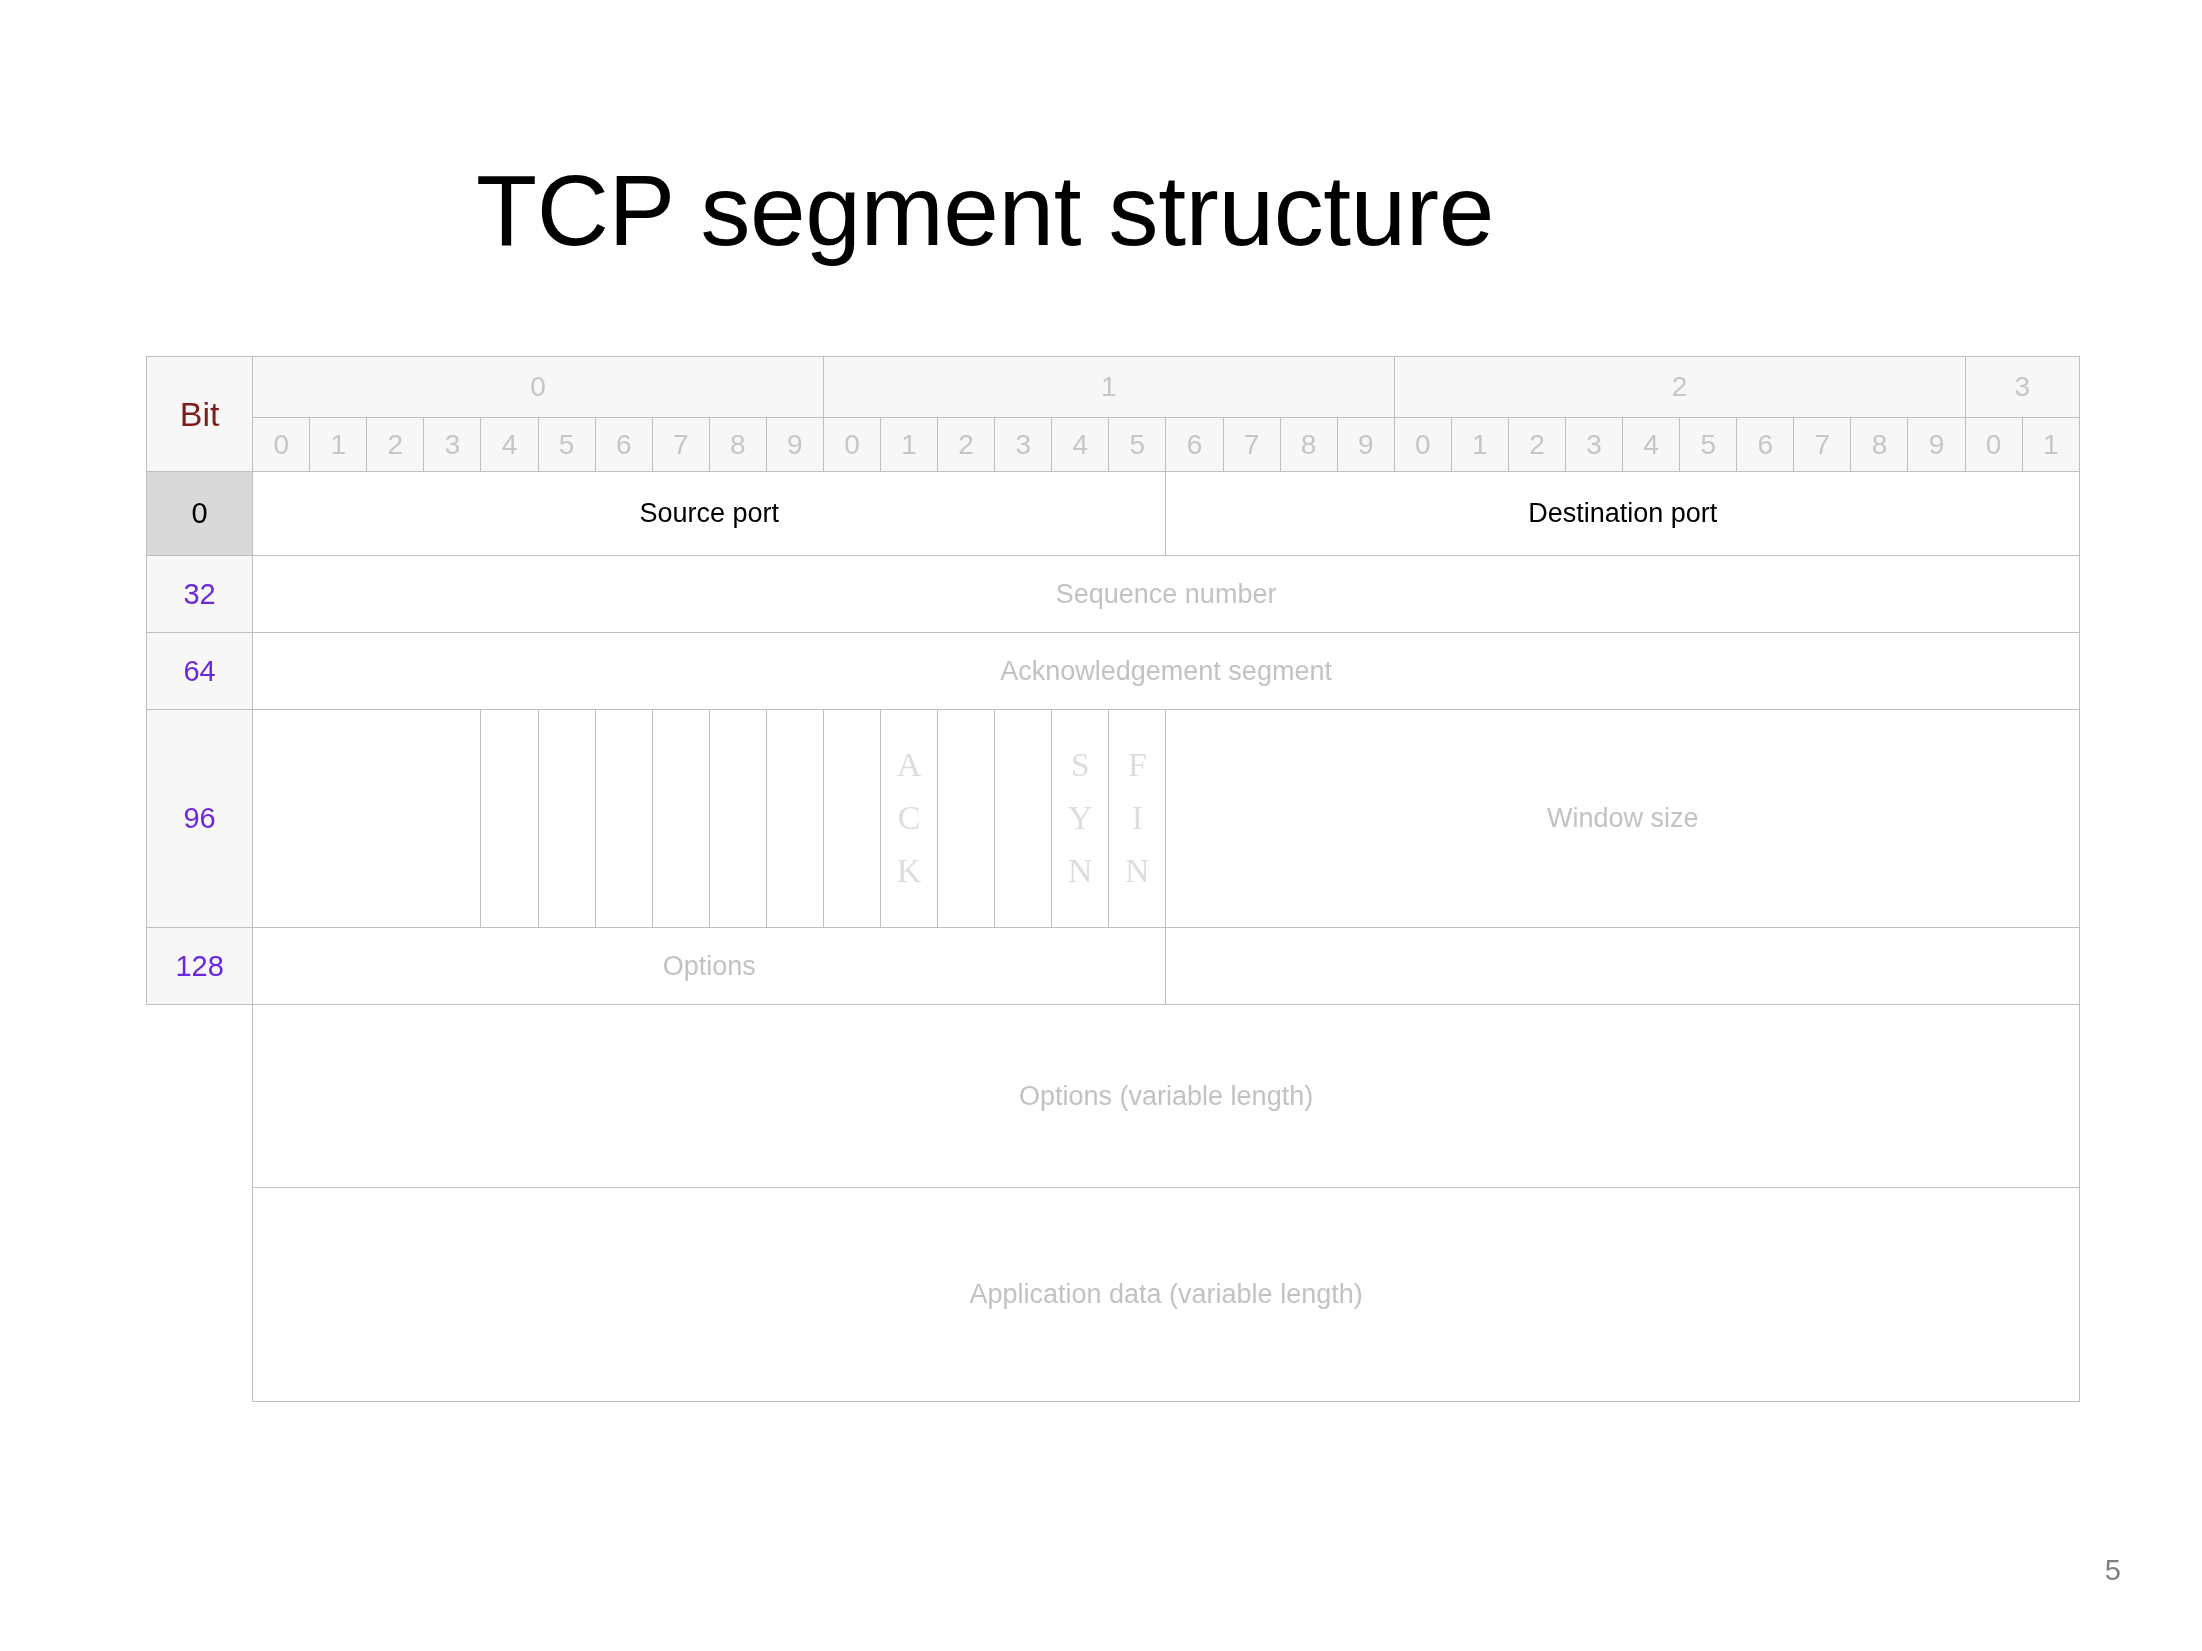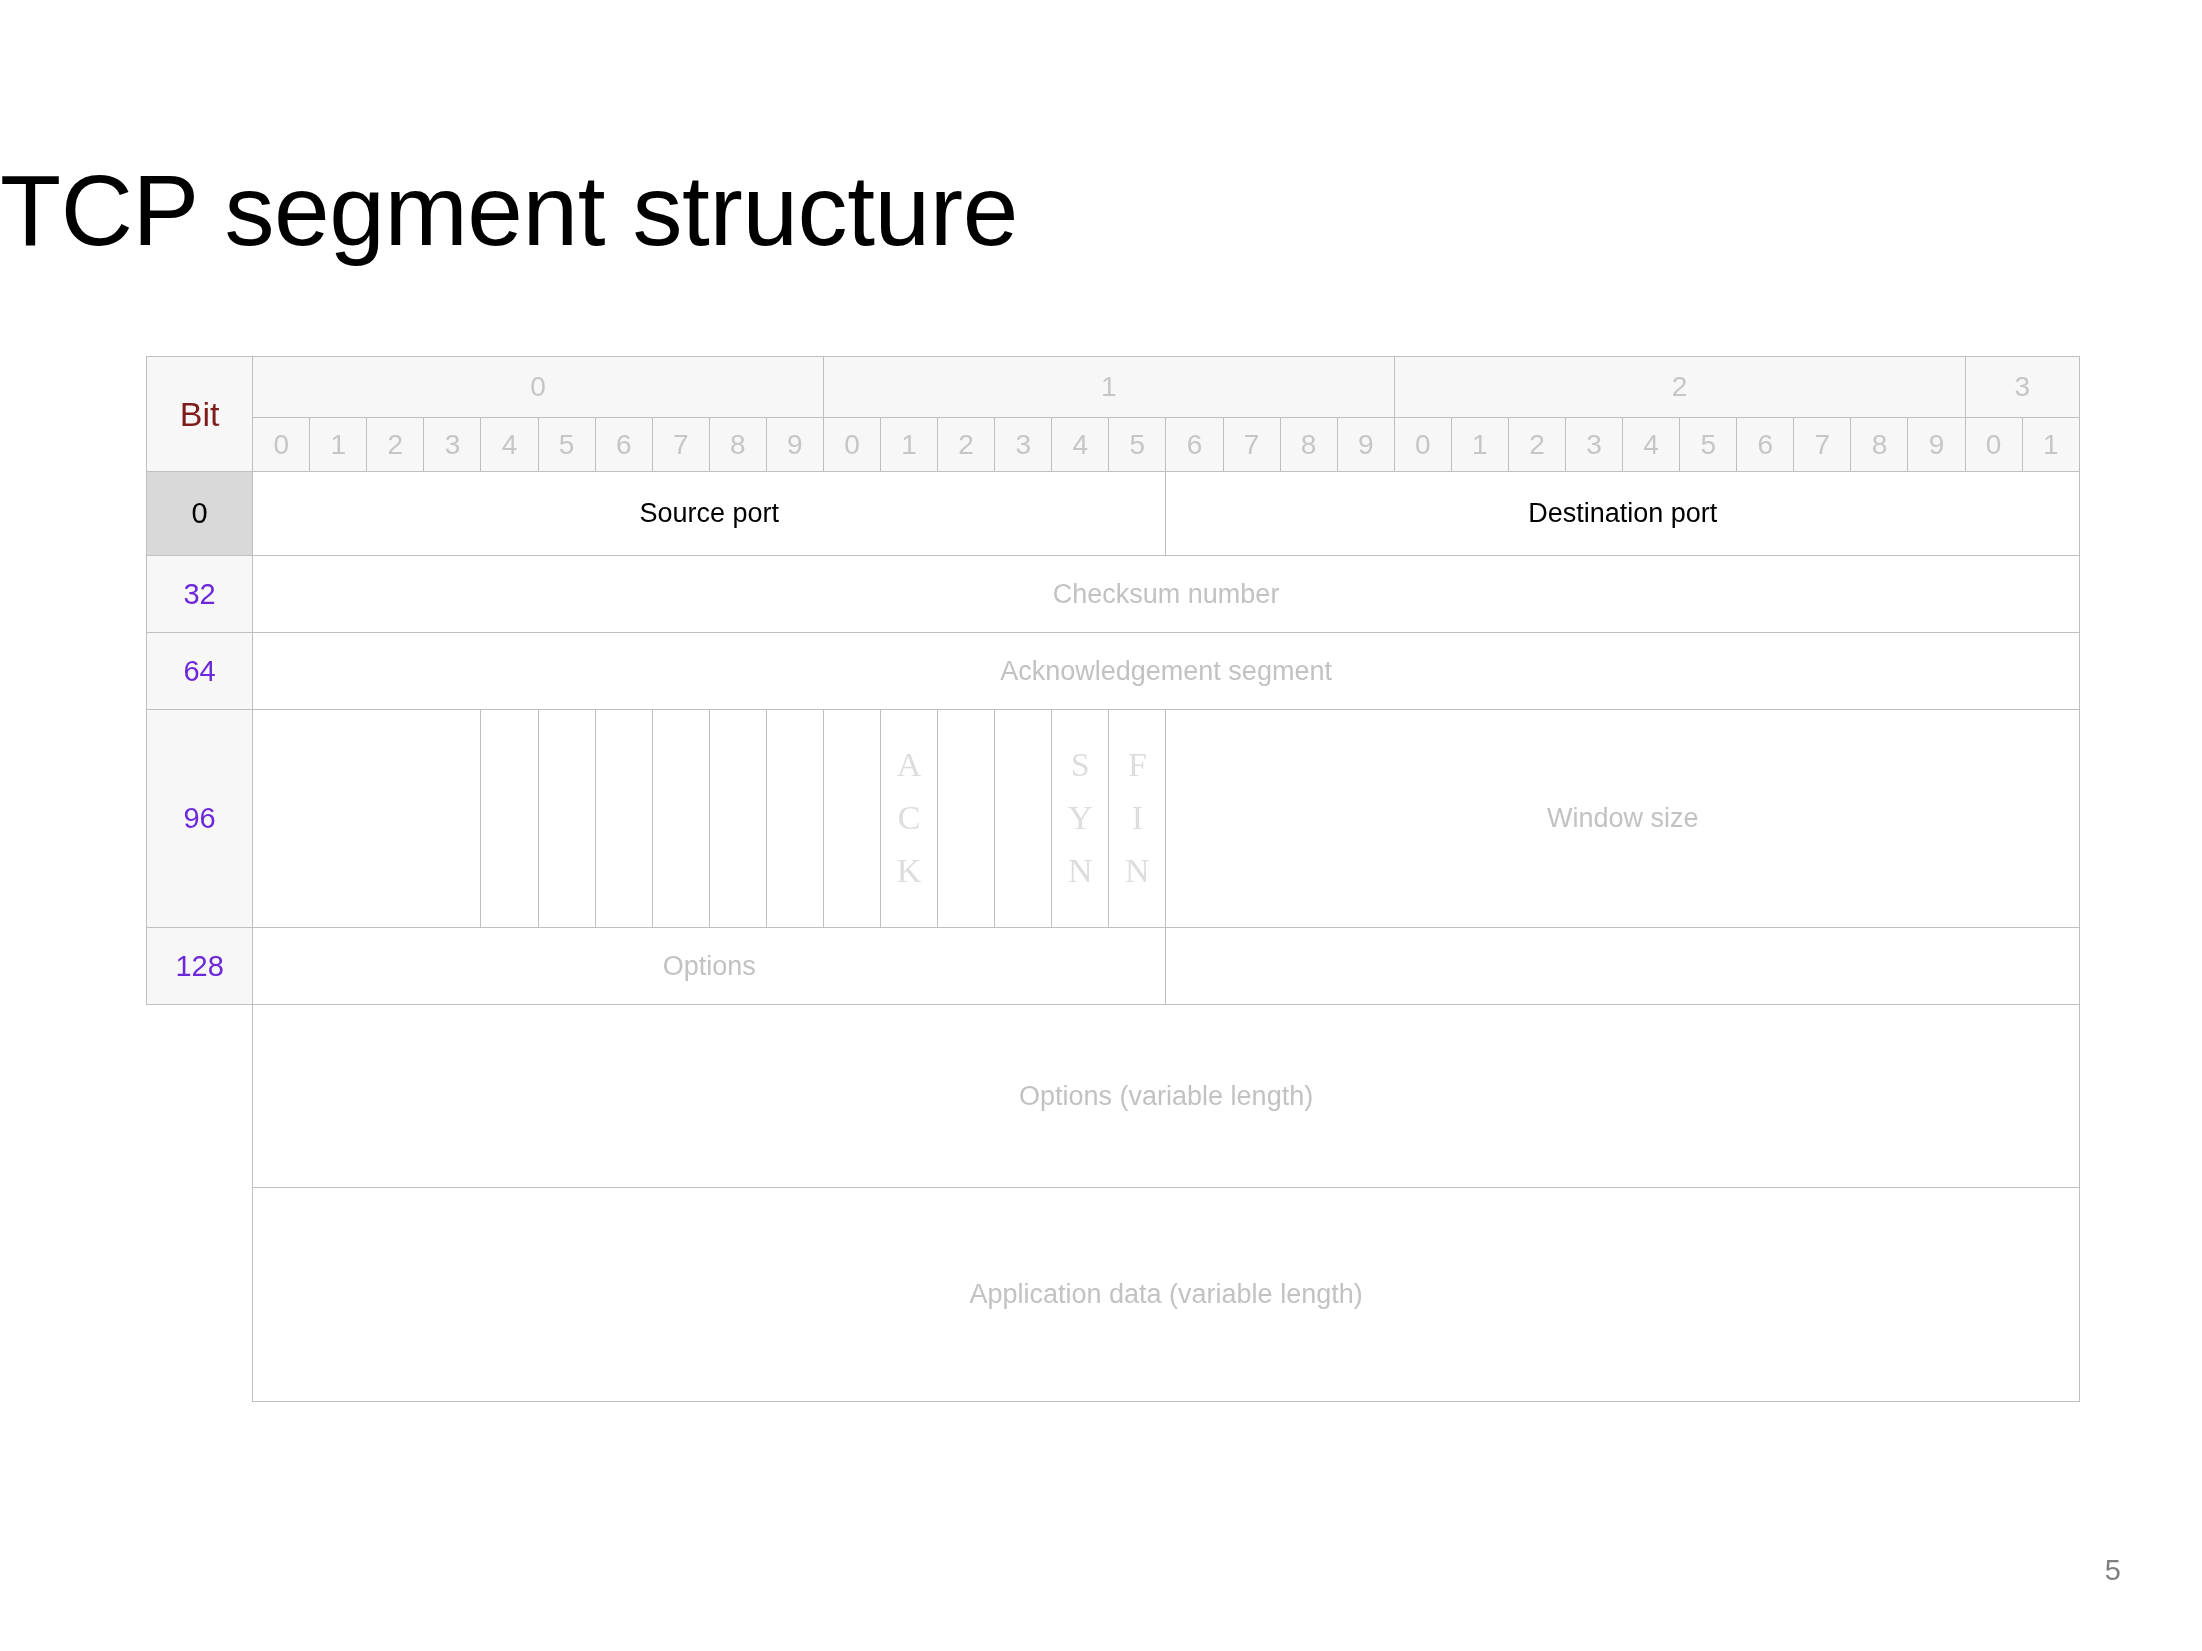--- a/index.html
+++ b/index.html
@@ -14,20 +14,21 @@
     position: relative;
     overflow: hidden;
   }
 
   
   #slide-title {
     position: absolute;
     left: 0;
     top: 160px;
     width: 1970px;
+    text-align: center;
     font-size: 100px;
     line-height: 1.0;
     font-weight: 400;
     color: #000000;
     letter-spacing: -0.4px;
   }
 
   
   #segment-table {
     position: absolute;
@@ -210,21 +211,21 @@
   </thead>
   <tbody id="table-body">
 
   <tr class="row-ports">
         <td class="offset-cell highlight">0</td>
         <td colspan="16" class="field emphasis">Source port</td>
         <td colspan="16" class="field emphasis">Destination port</td>
       </tr>
       <tr class="row-seq">
         <td class="offset-cell">32</td>
-        <td colspan="32" class="field">Checksum number</td>
+        <td colspan="32" class="field">Sequence number</td>
       </tr>
       <tr class="row-ack">
         <td class="offset-cell">64</td>
         <td colspan="32" class="field">Acknowledgement segment</td>
       </tr>
       <tr class="row-flags">
         <td class="offset-cell">96</td>
         <td colspan="4" class="field"></td>
         <td colspan="1" class="field"></td>
         <td colspan="1" class="field"></td>

